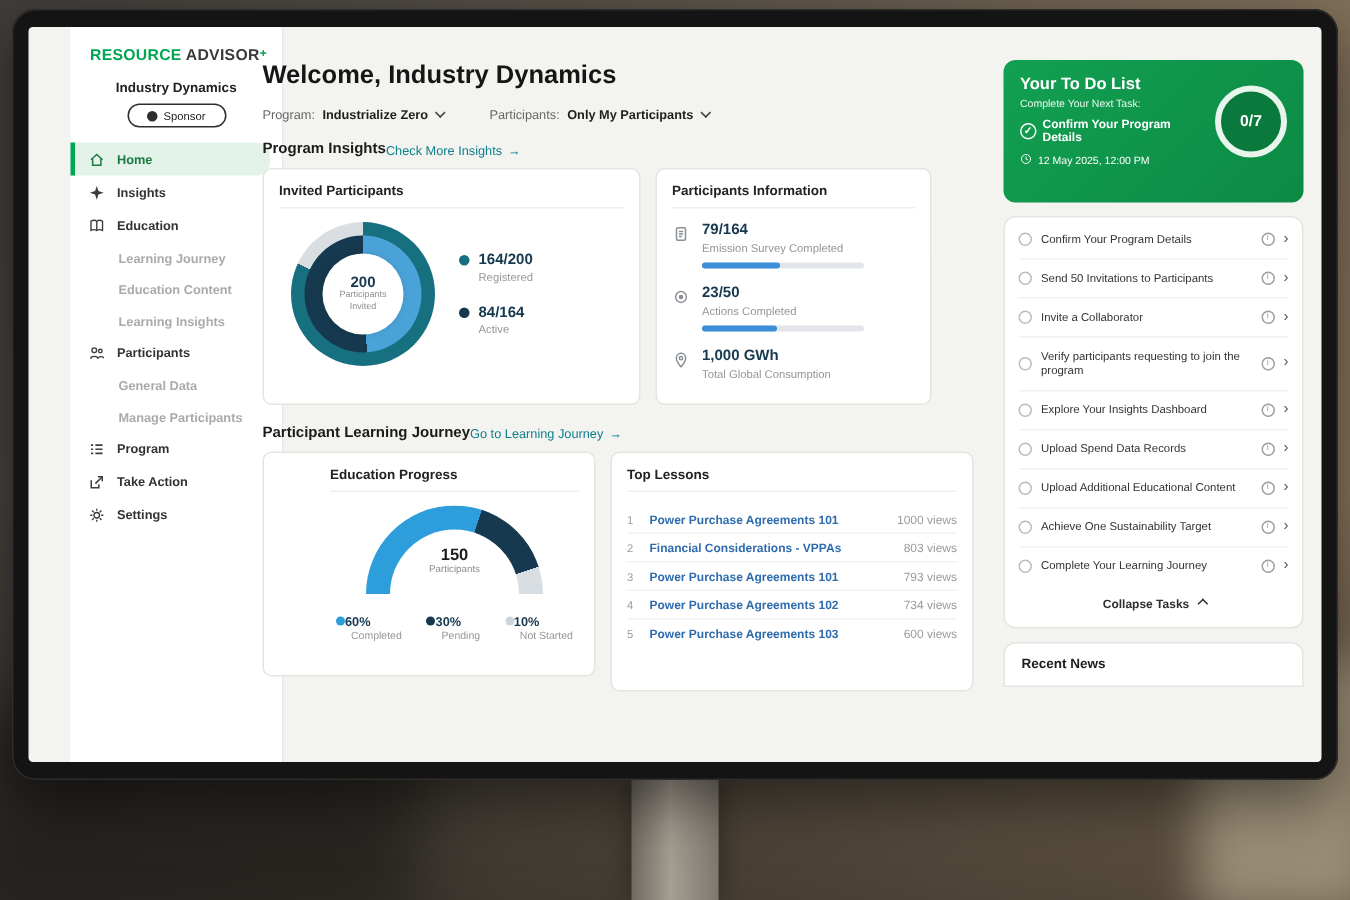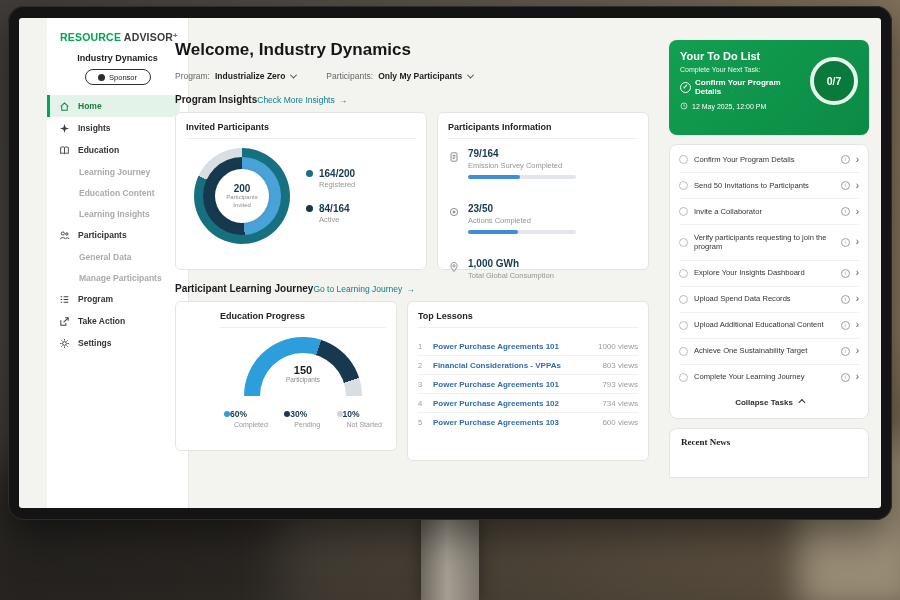--- a/index.html
+++ b/index.html
@@ -70,22 +70,22 @@
   .dc-val { font-size:10px; font-weight:bold; color:#16394f; }
   .dc-lab { font-size:6px; color:#8d8d8d; line-height:1.3; width:38px; }
   .legend-v { display:flex; flex-direction:column; gap:14px; }
   .legend-item { display:flex; gap:6px; align-items:flex-start; }
   .dot { width:7px; height:7px; border-radius:50%; margin-top:2px; flex-shrink:0; }
   .d-teal{background:#17707f;} .d-navy{background:#16394f;} .d-blue{background:#2d9ddb;} .d-gray{background:#cdd5db;}
   .lg-val { font-size:10px; font-weight:bold; color:#16394f; }
   .lg-lab { font-size:7.5px; color:#979797; margin-top:1px; }
 
   
-  .c-info { width:212px; height:158px; }
-  .stat-row { display:flex; gap:8px; margin-bottom:24px; }
+  .c-info { width:184px; height:158px; }
+  .stat-row { display:flex; gap:8px; margin-bottom:11px; }
   .sicon { width:12px; height:12px; color:#8a8f94; flex-shrink:0; margin-top:1px; }
   .sicon svg { width:12px; height:12px; }
   .stat-val { font-size:10px; font-weight:bold; color:#16394f; }
   .stat-lab { font-size:7.5px; color:#959595; margin-top:2px; }
   .pbar { width:108px; height:4px; background:#e2e6ea; border-radius:2px; margin-top:5px; }
   .pfill { height:100%; background:#3c8ed8; border-radius:2px; }
   .w48{width:48%;} .w46{width:46%;}
 
   
   .c-edu { width:222px; height:150px;padding-left:44px; }
@@ -130,21 +130,21 @@
   .task-label { flex:1; font-size:7.6px; color:#333; line-height:1.3; }
   .info-icon { width:9px; height:9px; border:1px solid #9aa0a5; border-radius:50%; color:#9aa0a5;
     font-size:6px; line-height:7px; text-align:center; flex-shrink:0; }
   .info-icon::before { content:"i"; }
   .chev-right { color:#555; font-size:10px; line-height:1; flex-shrink:0; }
   .chev-right::before { content:"\203A"; }
   .collapse { text-align:center; padding:8px 0 9px; font-size:8px; font-weight:bold; color:#2e2e2e; cursor:pointer; }
   .up-chev { display:inline-block; width:5px; height:5px; border-top:1.4px solid #2e2e2e; border-right:1.4px solid #2e2e2e;
     transform:rotate(-45deg) translate(1px,1px); margin-left:5px; }
   .news { margin-top:9px; background:#fff; border:1px solid #e4e4e0; border-radius:8px 8px 0 0;
-    padding:8px 11px 30px; font-size:9px; font-weight:bold; color:#1d1d1d;font-family:Liberation Serif, serif; }
+    padding:8px 11px 10px; font-size:9px; font-weight:bold; color:#1d1d1d; }
 </style>
 </head>
 <body>
 
 <div class="bg"></div>
 <div class="dark-patch"></div>
 <div class="light-strip"></div>
 <div class="stand"></div>
 
 <div class="monitor">

